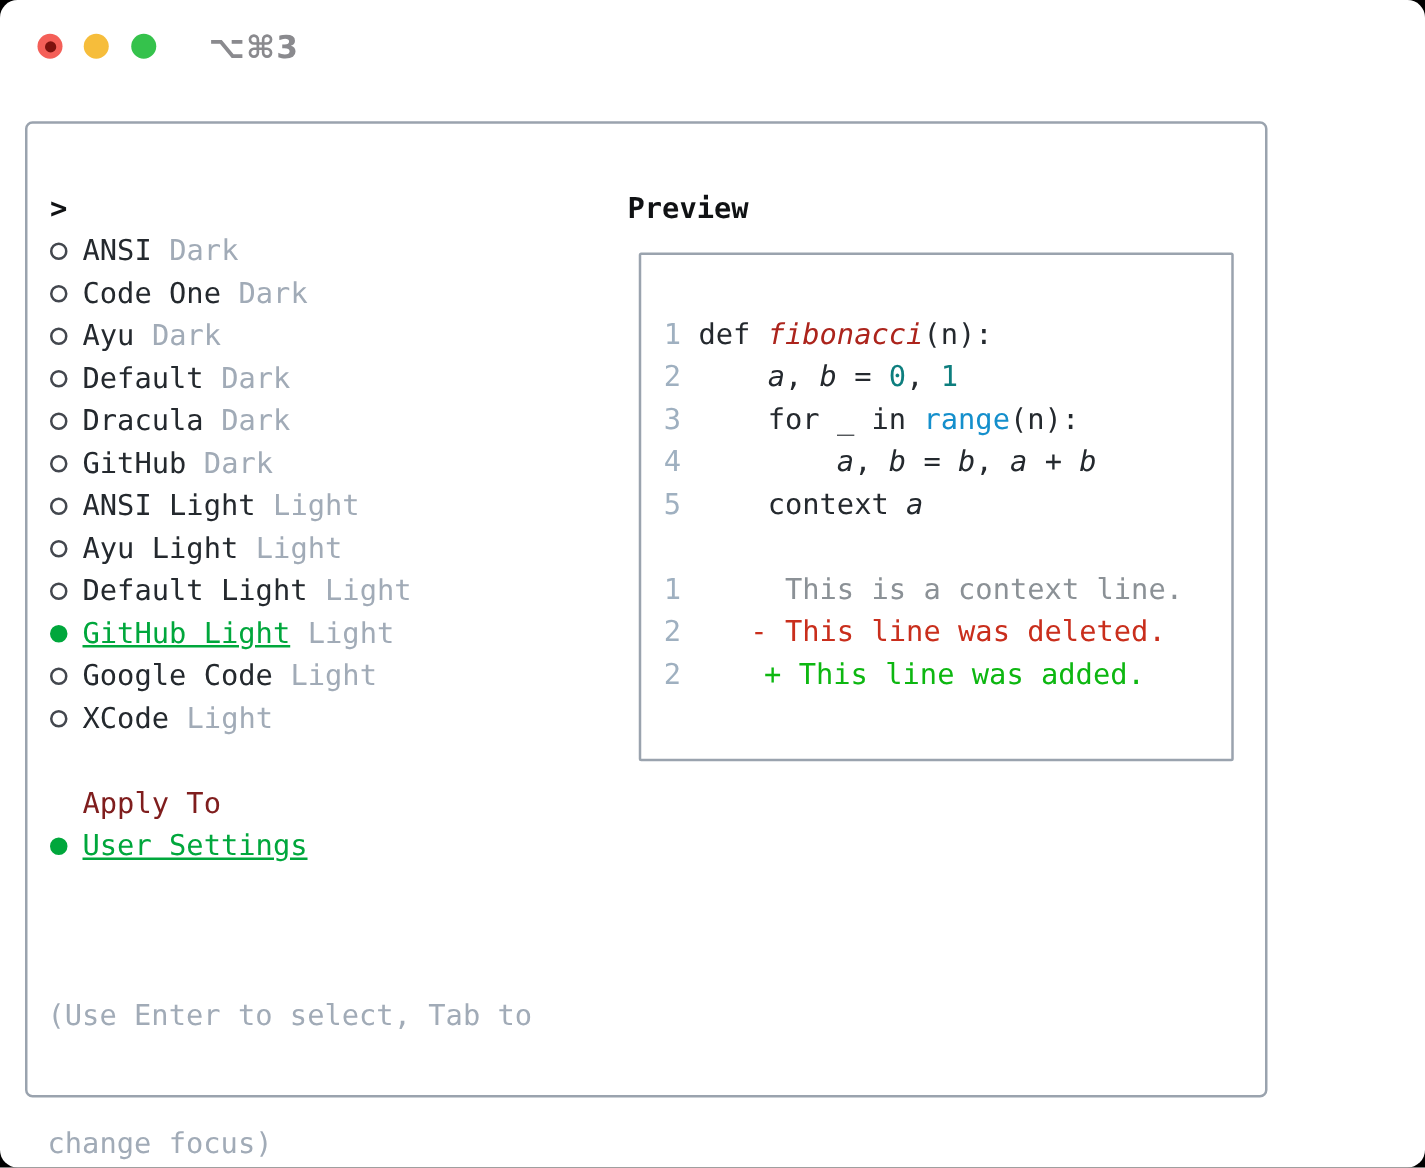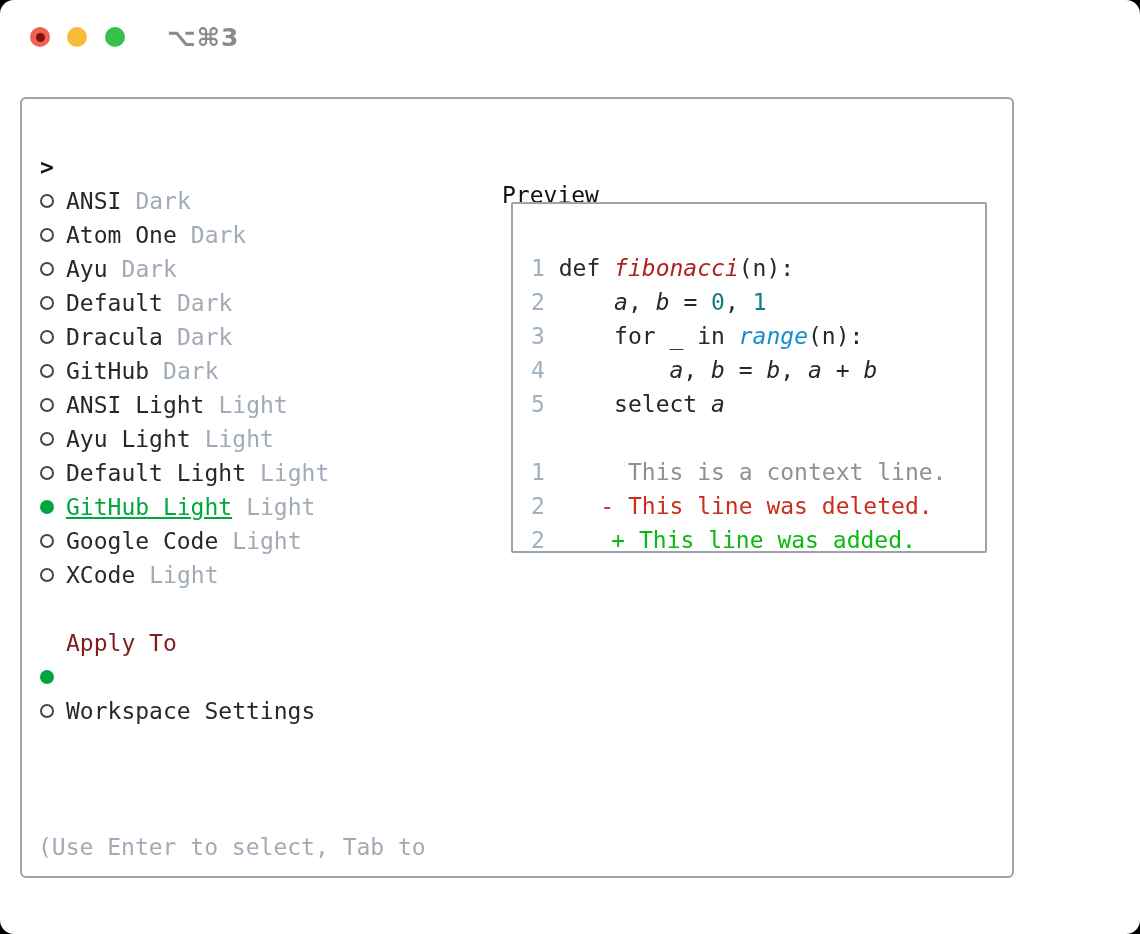--- a/index.html
+++ b/index.html
@@ -29,32 +29,32 @@
   .radio{width:14px;height:14px;border-radius:50%;box-sizing:border-box;
          border:2px solid #43474e;background:transparent;}
   .radio.filled{border-color:var(--selection-green,#00a73c);background:var(--selection-green,#00a73c);}
   .tname{color:var(--ink,#24292e);white-space:pre;}
   .tname.sel{color:var(--selection-green,#00a73c);text-decoration:underline;}
   .tvar{color:var(--muted,#a1abb7);margin-left:14px;white-space:pre;}
   .spacer{height:34px;}
   .footer{color:var(--muted,#a1abb7);font-size:23px;line-height:34px;margin-left:-2px;white-space:pre;}
   
   .preview-heading{position:absolute;left:480px;top:51px;height:34px;display:flex;align-items:center;
-                   font-size:23px;font-weight:normal;color:#101214;margin-top:28px;}
-  .preview-box{position:absolute;left:489px;top:103px;width:476px;height:351px;box-sizing:border-box;
+                   font-size:23px;font-weight:bold;color:#101214;}
+  .preview-box{position:absolute;left:489px;top:103px;width:476px;height:407px;box-sizing:border-box;
                border:2px solid var(--panel-border,#9aa3ae);border-radius:2px;
                padding:47px 0 0 18px;overflow:hidden;}
   .code-line{height:34px;line-height:34px;font-size:23px;white-space:pre;}
   .tk{white-space:pre;}
   .tk-ln{color:var(--line-number,#9fb0c0);}
   .tk-p{color:var(--ink,#24292e);}
   .tk-k{color:var(--ink,#24292e);}
   .tk-fn{color:var(--function-red,#ac241c);font-style:italic;}
   .tk-v{color:var(--ink,#24292e);font-style:italic;}
-  .tk-bi{color:var(--builtin-blue,#148fcc);font-style:italic;}
+  .tk-bi{color:var(--builtin-blue,#148fcc);}
   .tk-num{color:var(--number-teal,#0d7e7e);}
   .tk-ctx{color:var(--context-gray,#8b9196);margin-top:23px;}
   .tk-del{color:var(--deleted-red,#c92e1c);}
   .tk-add{color:var(--added-green,#0db711);margin-left:11px;}
 </style>
 </head>
 <body>
 
 <div class="window">
   <div class="titlebar">
@@ -76,21 +76,21 @@
             <span class="marker">
               <span class="radio"></span>
             </span>
             <span class="tname">ANSI</span>
             <span class="tvar">Dark</span>
           </div>
           <div class="row">
             <span class="marker">
               <span class="radio"></span>
             </span>
-            <span class="tname">Atom One</span>
+            <span class="tname">Code One</span>
             <span class="tvar">Dark</span>
           </div>
           <div class="row">
             <span class="marker">
               <span class="radio"></span>
             </span>
             <span class="tname">Ayu</span>
             <span class="tvar">Dark</span>
           </div>
           <div class="row">
@@ -160,43 +160,38 @@
       <div class="spacer"></div>
       <div class="row">
         <span class="marker"></span>
         <span class="subheading">Apply To</span>
       </div>
       <div id="apply-list">
           <div class="row">
             <span class="marker">
               <span class="radio filled"></span>
             </span>
-          </div>
-          <div class="row">
-            <span class="marker">
-              <span class="radio"></span>
-            </span>
-            <span class="tname">Workspace Settings</span>
+            <span class="tname sel">User Settings</span>
           </div>
         </div>
       <div class="spacer"></div>
       <div class="footer">
         <div>(Use Enter to select, Tab to</div>
         <div>change focus)</div>
       </div>
     </div>
 
     <div class="preview-heading">Preview</div>
     <div class="preview-box">
       <div id="code-lines">
           <div class="code-line"><span class="tk tk-ln">1</span><span class="tk tk-p"> </span><span class="tk tk-k">def </span><span class="tk tk-fn">fibonacci</span><span class="tk tk-p">(n):</span></div>
           <div class="code-line"><span class="tk tk-ln">2</span><span class="tk tk-p">     </span><span class="tk tk-v">a</span><span class="tk tk-p">, </span><span class="tk tk-v">b</span><span class="tk tk-p"> = </span><span class="tk tk-num">0</span><span class="tk tk-p">, </span><span class="tk tk-num">1</span></div>
           <div class="code-line"><span class="tk tk-ln">3</span><span class="tk tk-p">     </span><span class="tk tk-k">for </span><span class="tk tk-p">_ </span><span class="tk tk-k">in </span><span class="tk tk-bi">range</span><span class="tk tk-p">(n):</span></div>
           <div class="code-line"><span class="tk tk-ln">4</span><span class="tk tk-p">         </span><span class="tk tk-v">a</span><span class="tk tk-p">, </span><span class="tk tk-v">b</span><span class="tk tk-p"> = </span><span class="tk tk-v">b</span><span class="tk tk-p">, </span><span class="tk tk-v">a</span><span class="tk tk-p"> + </span><span class="tk tk-v">b</span></div>
-          <div class="code-line"><span class="tk tk-ln">5</span><span class="tk tk-p">     </span><span class="tk tk-k">select </span><span class="tk tk-v">a</span></div>
+          <div class="code-line"><span class="tk tk-ln">5</span><span class="tk tk-p">     </span><span class="tk tk-k">context </span><span class="tk tk-v">a</span></div>
           <div class="code-line"></div>
           <div class="code-line"><span class="tk tk-ln">1</span><span class="tk tk-p">      </span><span class="tk tk-ctx">This is a context line.</span></div>
           <div class="code-line"><span class="tk tk-ln">2</span><span class="tk tk-p">    </span><span class="tk tk-del">- This line was deleted.</span></div>
           <div class="code-line"><span class="tk tk-ln">2</span><span class="tk tk-p">    </span><span class="tk tk-add">+ This line was added.</span></div>
         </div>
     </div>
   </div>
 </div>
 
 </body></html>

